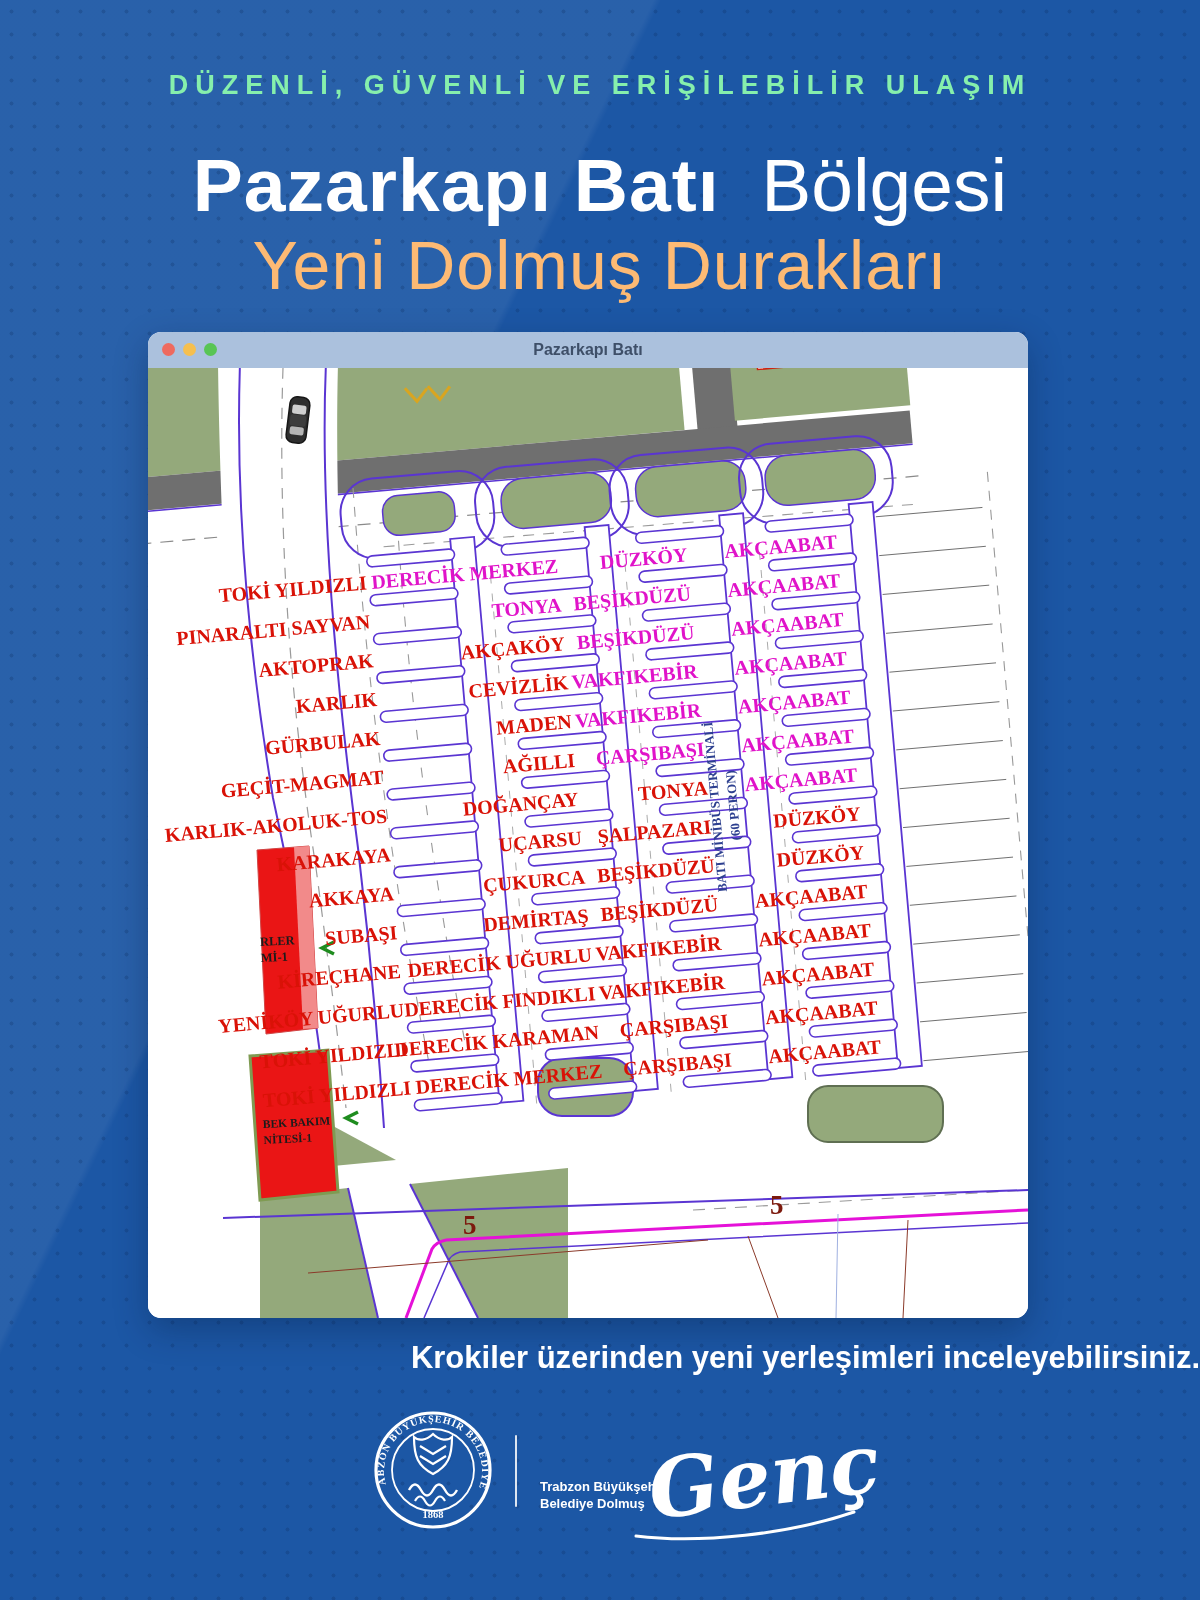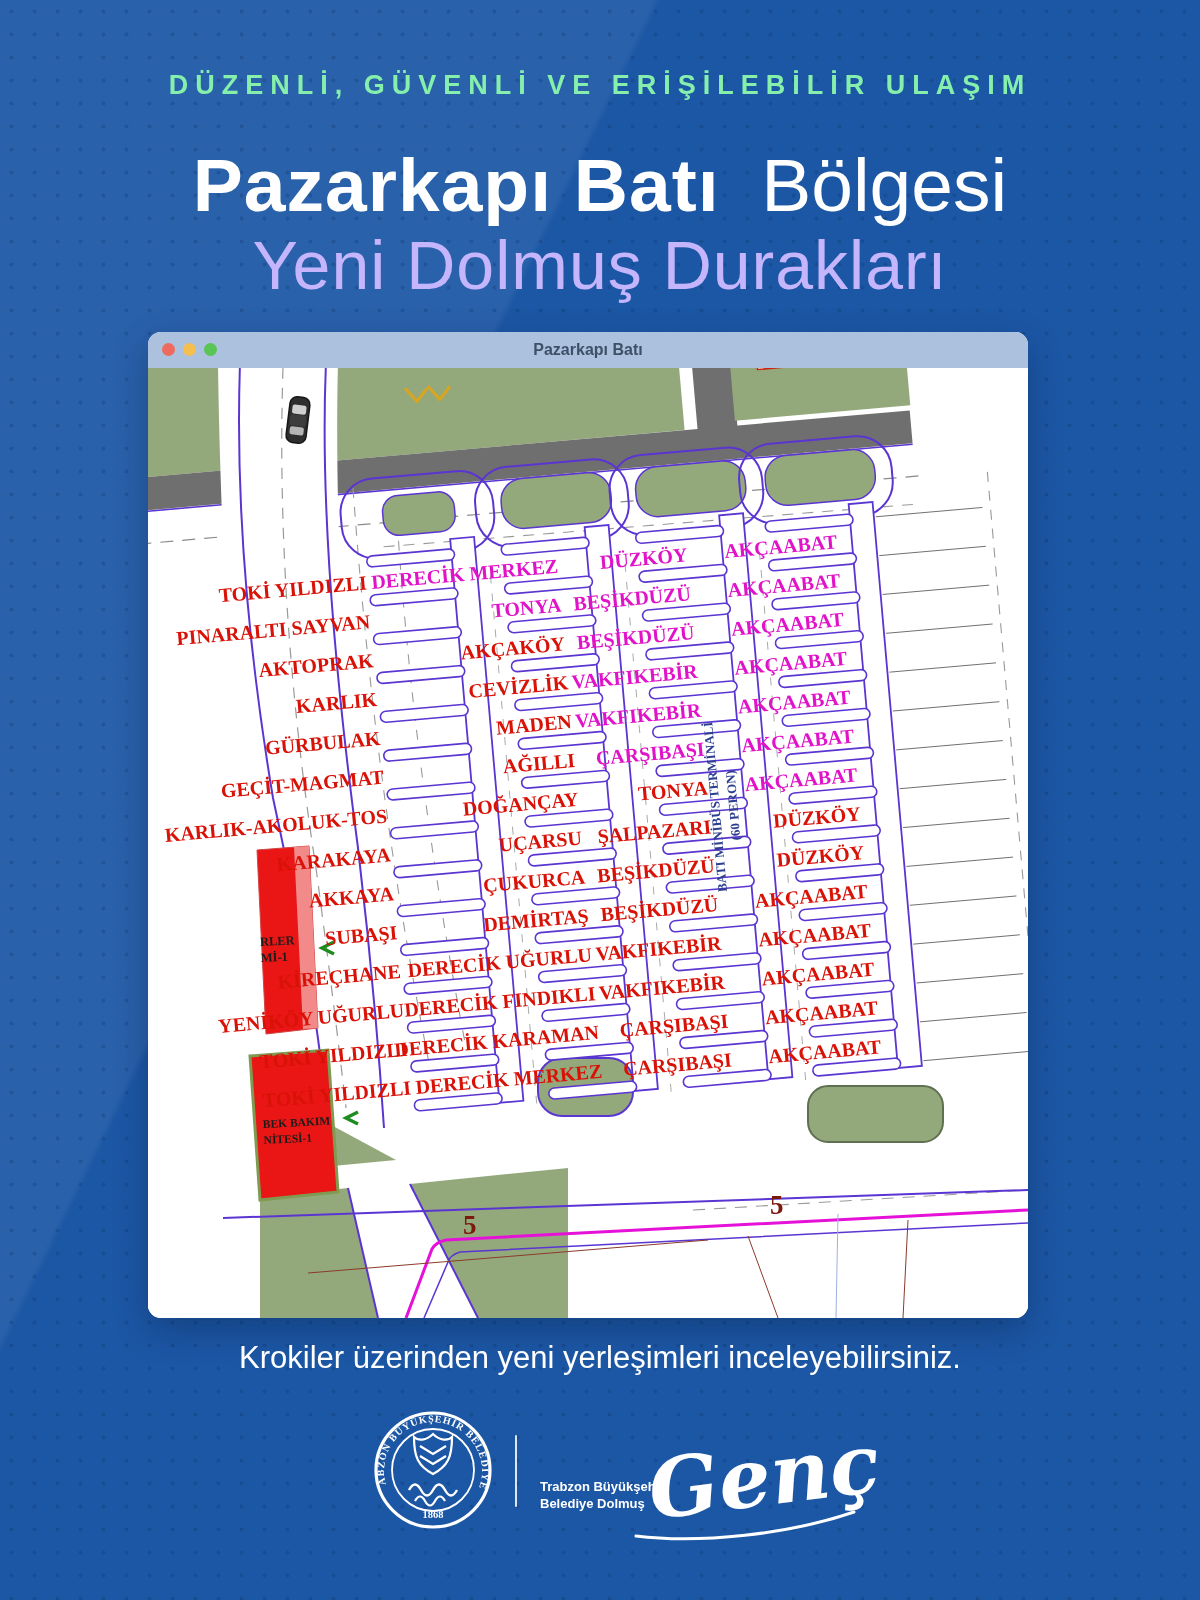--- a/index.html
+++ b/index.html
@@ -13,32 +13,32 @@
   .bg-dots{position:absolute;inset:0;
     background-image:radial-gradient(rgba(7,34,78,.55) 1.7px, transparent 2.3px);
     background-size:23px 23px;opacity:.38;}
   .tagline{position:absolute;top:70px;left:0;width:100%;text-align:center;
     color:#86efac;font-size:27px;font-weight:bold;letter-spacing:7px;}
   .title-line1{position:absolute;top:146px;left:0;width:100%;text-align:center;
     color:#fff;font-size:75px;line-height:1.05;}
   .title-line1 .strong{font-weight:800;letter-spacing:1px;}
   .title-line1 .light{font-weight:normal;}
   .title-line2{position:absolute;top:226px;left:0;width:100%;text-align:center;
-    color:#c4b5fd;font-size:68px;font-weight:normal;letter-spacing:1px;}
+    color:#fdba74;font-size:68px;font-weight:normal;letter-spacing:1px;}
   .window{position:absolute;left:148px;top:332px;width:880px;height:986px;
     background:#fff;border-radius:13px;box-shadow:0 12px 34px rgba(0,20,50,.3);}
   .titlebar{height:36px;background:#abc1dd;border-radius:13px 13px 0 0;
     position:relative;display:flex;align-items:center;}
   .lights{position:absolute;left:14px;top:11px;display:flex;gap:8px;}
   .light{width:13px;height:13px;border-radius:50%;}
   .titlebar-text{width:100%;text-align:center;color:#3e4f68;font-size:16px;font-weight:bold;}
   .map{position:absolute;left:0;top:36px;width:880px;height:950px;overflow:hidden;
     border-radius:0 0 13px 13px;background:#fff;}
-  .footer-note{position:absolute;top:1340px;left:0;width:100%;text-align:center;
-    color:#fff;font-size:31px;font-weight:normal;}
+  .footer-note{position:absolute;top:1340px;left:0;width:100%;text-align:right;
+    color:#fff;font-size:31px;font-weight:bold;}
   .brand{position:absolute;top:1400px;left:0;width:100%;height:190px;color:#fff;}
   .seal{position:absolute;left:373px;top:10px;width:120px;height:120px;}
   .brand-divider{position:absolute;left:515px;top:35px;width:2px;height:72px;
     background:rgba(255,255,255,.85);border-radius:2px;}
   .mayor-name{position:absolute;left:538px;top:22px;font-size:42px;font-weight:bold;letter-spacing:1px;}
   .mayor-title{position:absolute;left:540px;top:78px;font-size:13px;font-weight:bold;line-height:17px;}
   .signature{position:absolute;left:648px;top:28px;font-family:"DejaVu Serif",serif;
     font-style:italic;font-weight:bold;font-size:82px;transform:rotate(-7deg);}
   .sig-swoosh{position:absolute;left:630px;top:108px;width:230px;height:36px;}
   text{font-family:"Liberation Serif",serif;}

